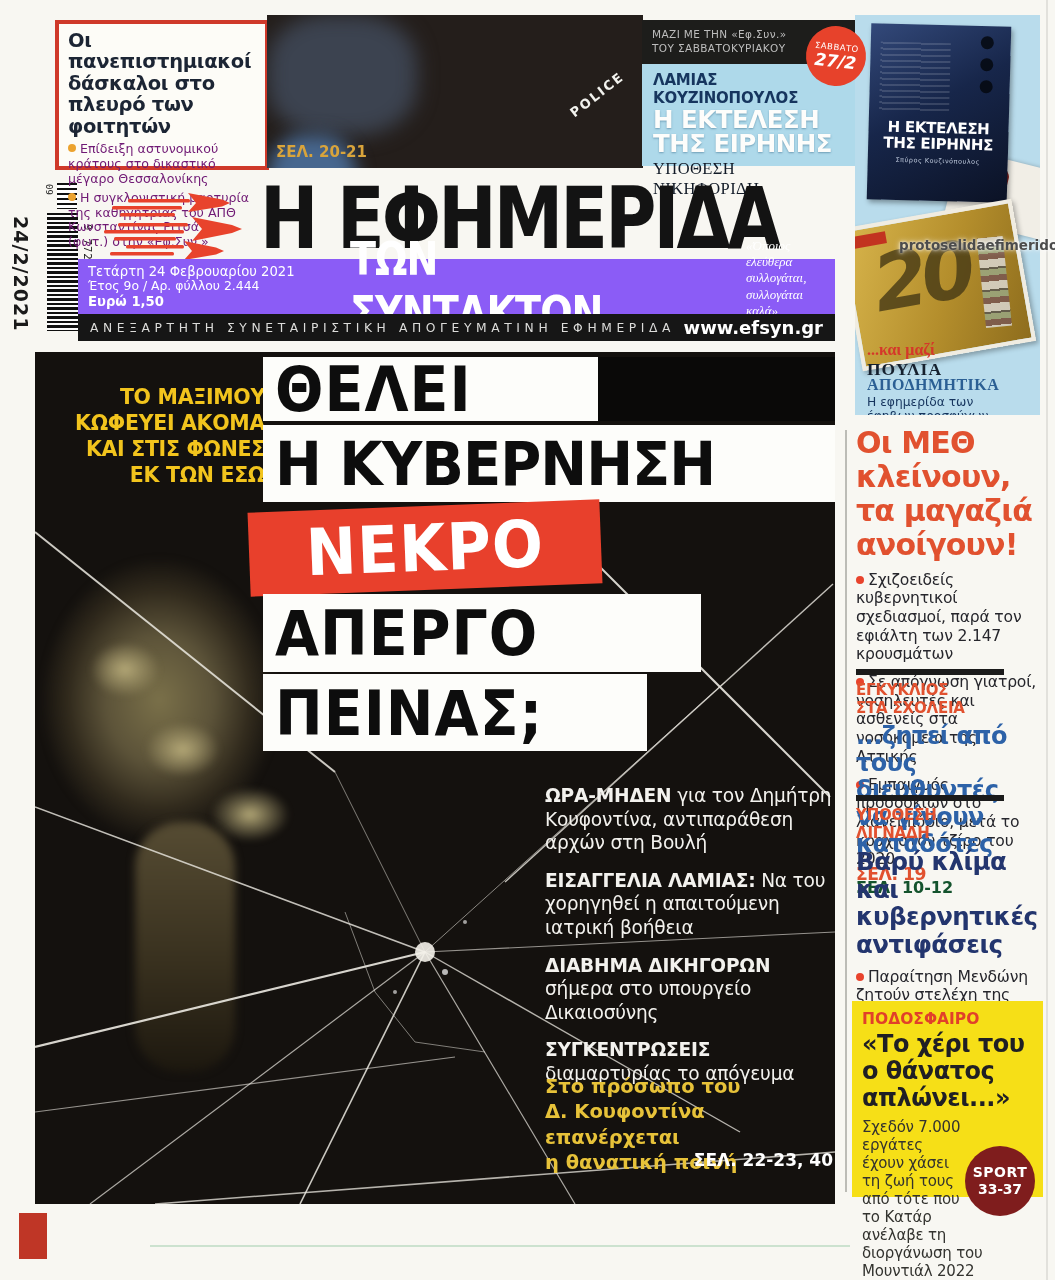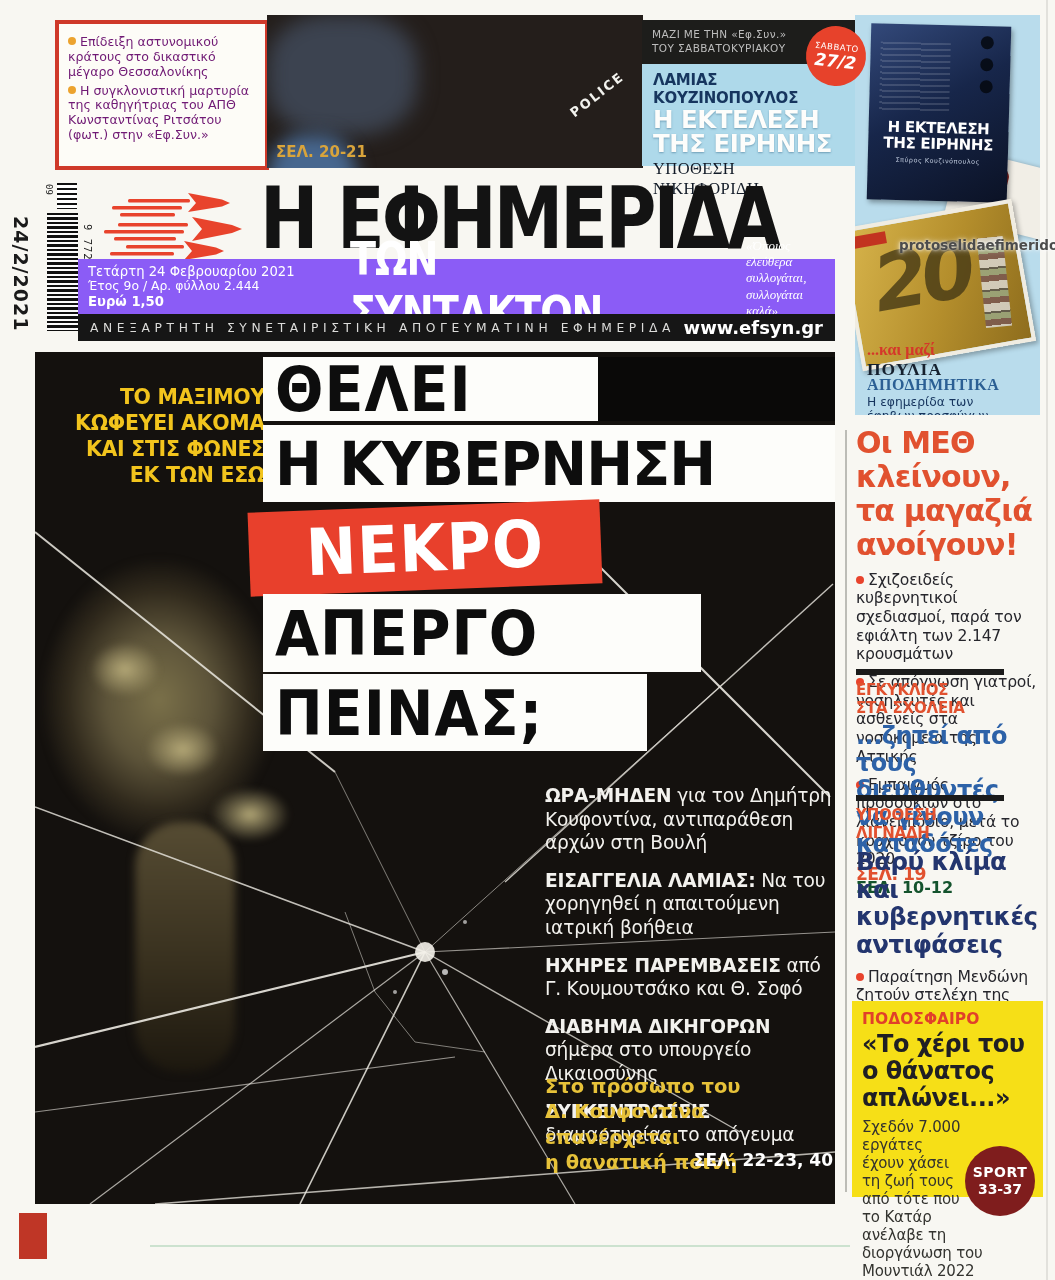--- a/index.html
+++ b/index.html
@@ -152,20 +152,21 @@
 
 <div class="page">
 
   <div class="abs spine-date">24/2/2021</div>
   <div class="abs barcode-small-num">09</div>
   <div class="abs barcode-small"></div>
   <div class="abs barcode"></div>
   <div class="abs barcode-num">9 772241 371133</div>
 
   <div class="abs tl-box">
+    <div class="tl-title">Οι πανεπιστημιακοί δάσκαλοι στο πλευρό των φοιτητών</div>
     <ul class="tl-bullets">
       <li><span class="dot dot-gold"></span><span>Επίδειξη αστυνομικού κράτους στο δικαστικό μέγαρο Θεσσαλονίκης</span></li>
       <li><span class="dot dot-gold"></span><span>Η συγκλονιστική μαρτυρία της καθηγήτριας του ΑΠΘ Κωνσταντίνας Ριτσάτου (φωτ.) στην «Εφ.Συν.»</span></li>
     </ul>
   </div>
 
   <div class="abs tphoto">
     <div class="tp-fig1"></div>
     <div class="tp-fig2"></div>
 
@@ -301,21 +302,20 @@
         </div>
     </div>
     <div class="hrow hr5">
       <div class="hstrip">
           <span class="htext">ΠΕΙΝΑΣ;</span>
         </div>
     </div>
     <div class="mitems">
       <div class="mitem"><b>ΩΡΑ-ΜΗΔΕΝ</b><span> για τον Δημήτρη Κουφοντίνα, αντιπαράθεση αρχών στη Βουλή</span></div>
       <div class="mitem"><b>ΕΙΣΑΓΓΕΛΙΑ ΛΑΜΙΑΣ:</b><span> Να του χορηγηθεί η απαιτούμενη ιατρική βοήθεια</span></div>
-      <div class="mitem"><b>ΗΧΗΡΕΣ ΠΑΡΕΜΒΑΣΕΙΣ</b><span> από Γ. Κουμουτσάκο και Θ. Σοφό</span></div>
       <div class="mitem"><b>ΔΙΑΒΗΜΑ ΔΙΚΗΓΟΡΩΝ</b><span> σήμερα στο υπουργείο Δικαιοσύνης</span></div>
       <div class="mitem"><b>ΣΥΓΚΕΝΤΡΩΣΕΙΣ</b><span> διαμαρτυρίας το απόγευμα</span></div>
     </div>
     <div class="mclosing pre">Στο πρόσωπο του
 Δ. Κουφοντίνα επανέρχεται
 η θανατική ποινή</div>
     <div class="mref">ΣΕΛ. 22-23, 40</div>
   </div>
 
   <div class="abs vdivider"></div>

